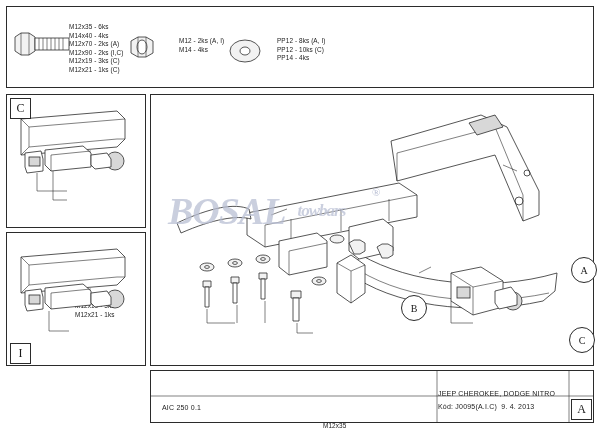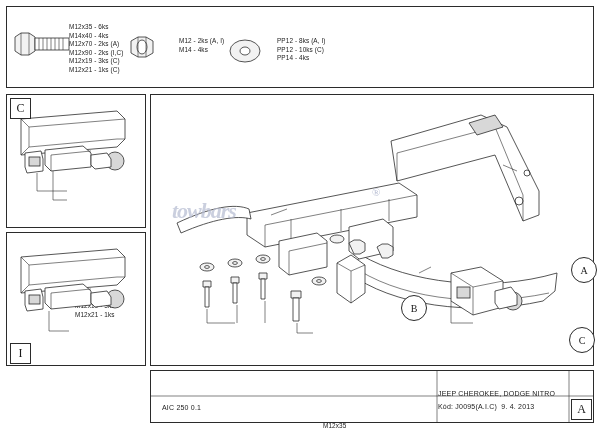--- a/index.html
+++ b/index.html
@@ -32,21 +32,21 @@
            background:#fff;display:flex;align-items:center;justify-content:center;
            font-size:10px;font-family:"Liberation Serif",serif;}
 
   .lbl{position:absolute;font-size:6.4px;line-height:8.4px;white-space:pre;letter-spacing:.1px;}
 
   
   #watermark{position:absolute;left:168px;top:182px;width:270px;height:58px;
              font-family:"Liberation Serif",serif;font-weight:bold;font-style:italic;
              font-size:38px;color:#b9bfd4;opacity:.75;letter-spacing:-1px;
              display:flex;align-items:center;pointer-events:none;}
-  #watermark .wm-small{font-size:22px;font-style:italic;font-weight:bold;margin-left:4px;}
+  #watermark .wm-small{font-size:17px;font-style:italic;font-weight:bold;margin-left:12px;}
   #wm-reg{position:absolute;left:372px;top:186px;font-size:11px;color:#b9bfd4;font-family:"Liberation Serif",serif;}
 
   
   .tb{position:absolute;font-size:6.8px;letter-spacing:.2px;white-space:pre;}
   #tb-model{left:438px;top:390px;font-size:7px;}
   #tb-code{left:438px;top:403px;font-size:7px;}
   #tb-aic{left:162px;top:404px;font-size:7px;}
 
   svg{display:block;}
   .st{fill:none;stroke:#2b2b2b;stroke-width:.8;}
@@ -209,20 +209,21 @@
 
     <div class="callout" style="left:420px;top:162px;">A</div>
     <div class="callout" style="left:250px;top:200px;">B</div>
     <div class="callout" style="left:418px;top:232px;">C</div>
 
     <div class="lbl" style="left:172px;top:327px;">M12x35</div>
 
   </div>
 
   <div id="watermark">
+    <span>BOSAL</span>
     <span class="wm-small">towbars</span>
   </div>
   <div id="wm-reg">®</div>
 
   <div class="frame" id="title-block">
     <svg width="442" height="51" viewBox="0 0 442 51">
       <path class="st-thin" d="M0 25 L442 25"></path>
       <path class="st-thin" d="M286 0 L286 51"></path>
       <path class="st-thin" d="M418 0 L418 51"></path>
     </svg>

